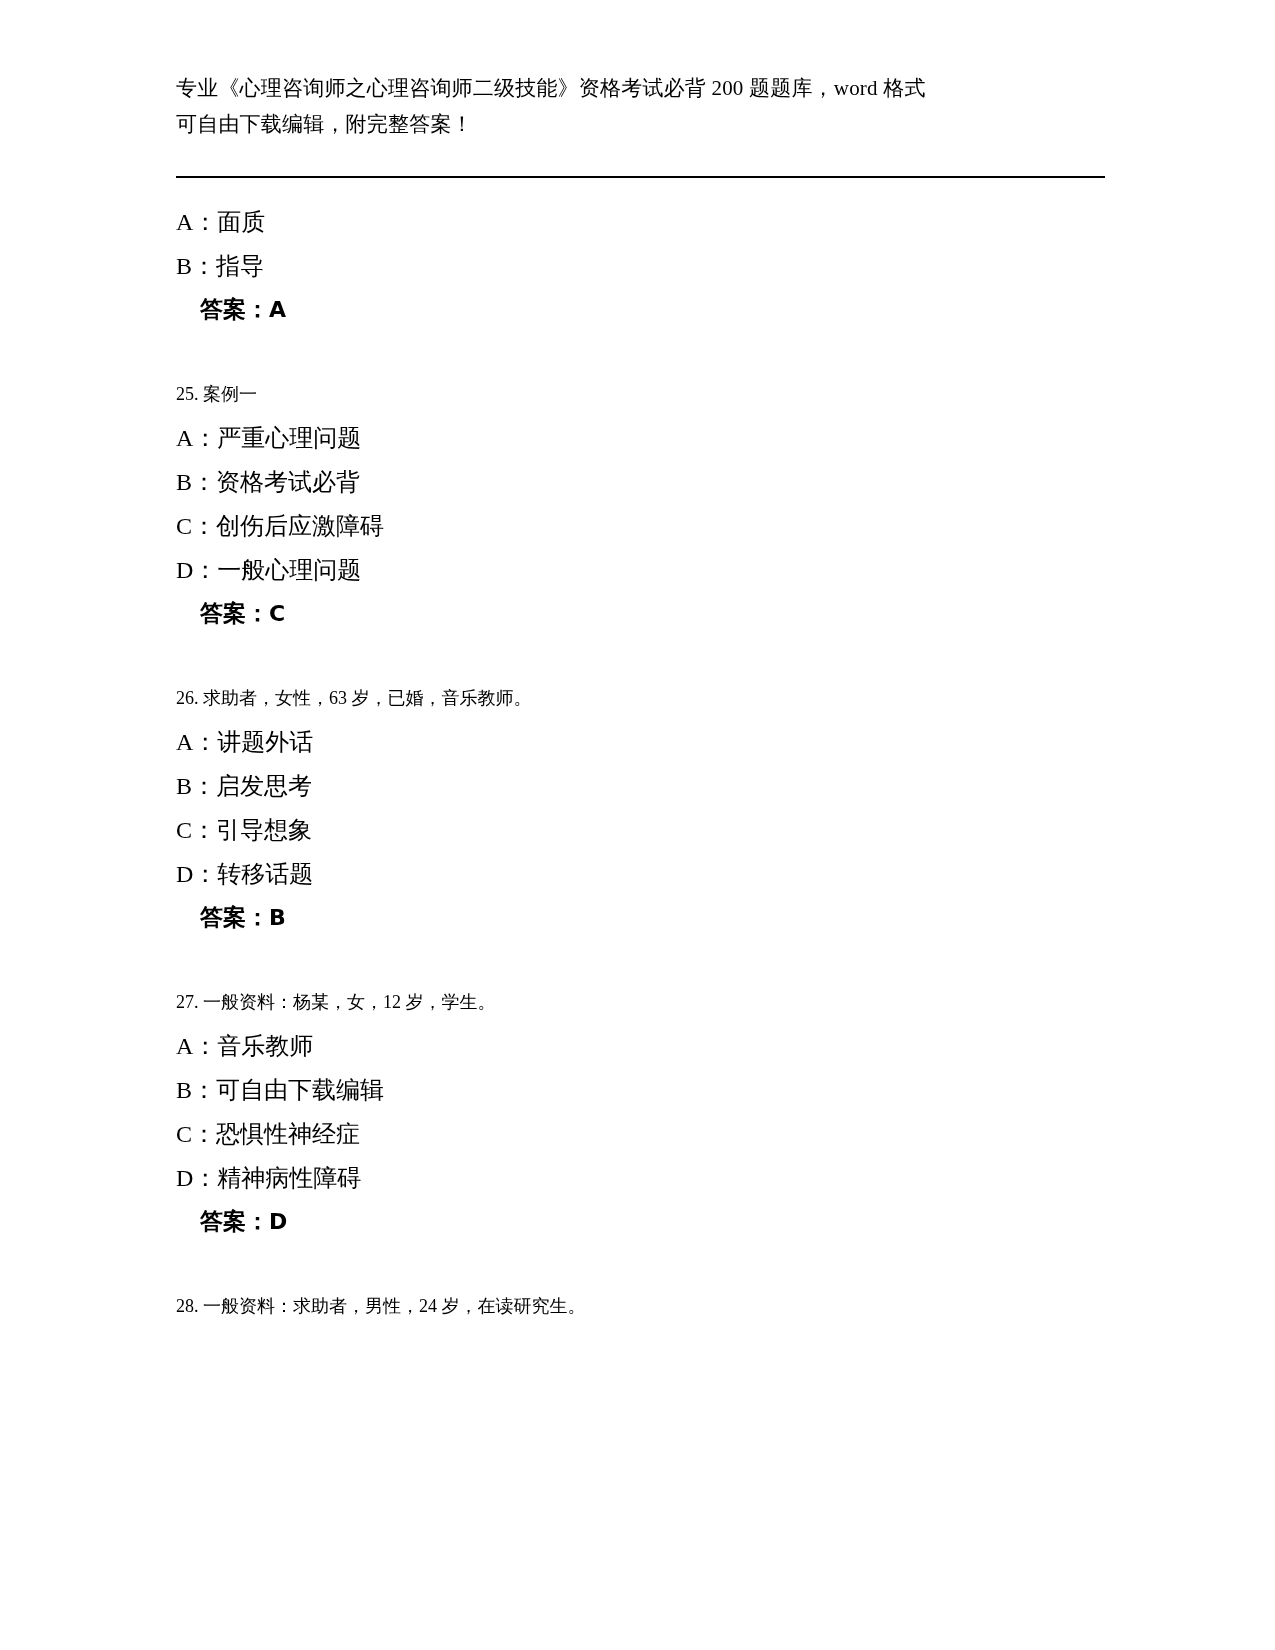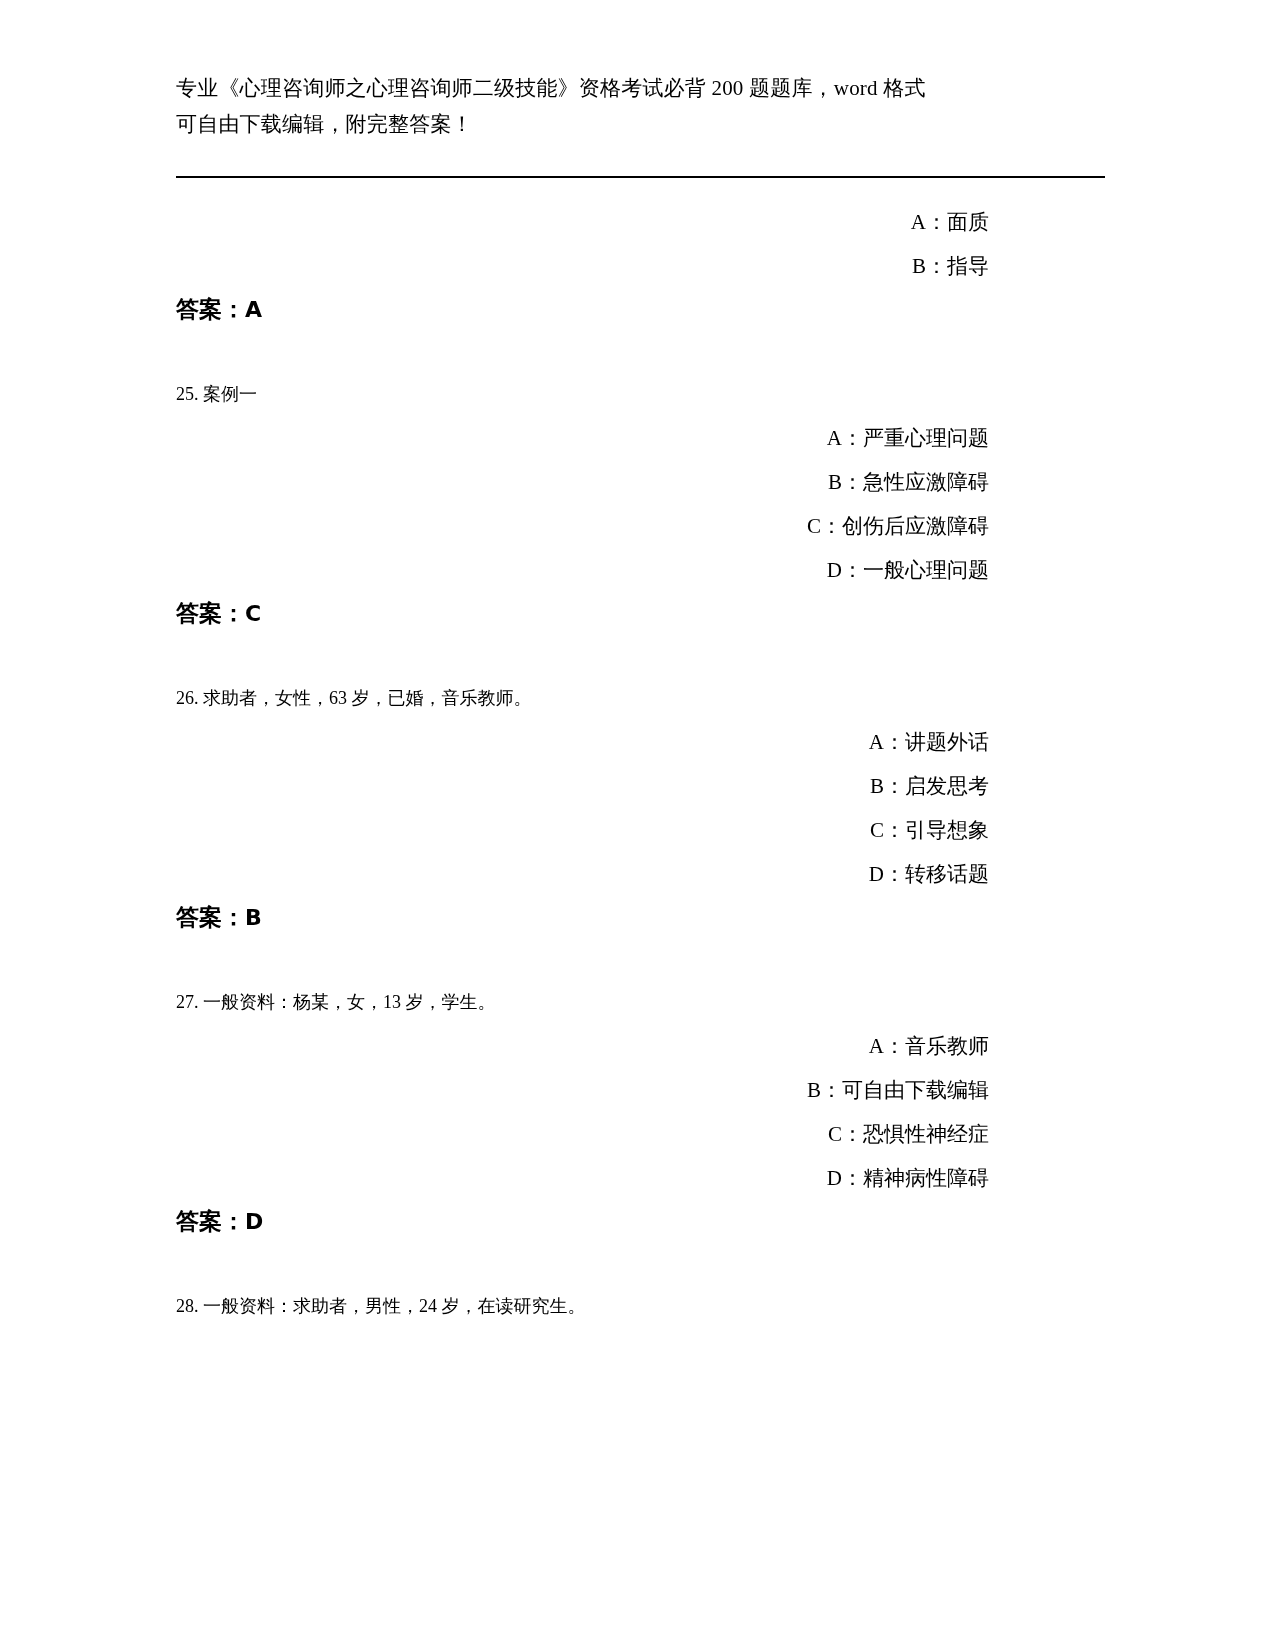--- a/index.html
+++ b/index.html
@@ -38,30 +38,30 @@
   }
   .block {
     margin-top: 0;
   }
   .qline {
     font-size: 18px;
     line-height: 44px;
     white-space: pre-wrap;
   }
   .opt {
-    font-size: 21px;
+    font-size: 24px;
     line-height: 44px;
     padding-left: 0;
     white-space: pre-wrap;
-    text-align: right;
   }
   .ans {
     font-size: 23px;
     line-height: 44px;
     font-weight: bold;
+    margin-left: 24px;
   }
   .ans .letter {
     font-family: "DejaVu Sans", sans-serif;
     font-weight: bold;
     font-size: 22px;
   }
   .spacer-lg {
     height: 40px;
   }
   .first-options {
@@ -84,41 +84,41 @@
     <div class="opt">A：面质</div>
     <div class="opt">B：指导</div>
     <div class="ans"><span>答案：</span><span class="letter">A</span></div>
   </div>
 
   <div class="spacer-lg"></div>
 
   <div class="block">
     <div class="qline">25. 案例一</div>
     <div class="opt">A：严重心理问题</div>
-    <div class="opt">B：急性应激障碍</div>
+    <div class="opt">B：资格考试必背</div>
     <div class="opt">C：创伤后应激障碍</div>
     <div class="opt">D：一般心理问题</div>
     <div class="ans"><span>答案：</span><span class="letter">C</span></div>
   </div>
 
   <div class="spacer-lg"></div>
 
   <div class="block">
     <div class="qline">26. 求助者，女性，63 岁，已婚，音乐教师。</div>
     <div class="opt">A：讲题外话</div>
     <div class="opt">B：启发思考</div>
     <div class="opt">C：引导想象</div>
     <div class="opt">D：转移话题</div>
     <div class="ans"><span>答案：</span><span class="letter">B</span></div>
   </div>
 
   <div class="spacer-lg"></div>
 
   <div class="block">
-    <div class="qline">27. 一般资料：杨某，女，13 岁，学生。</div>
+    <div class="qline">27. 一般资料：杨某，女，12 岁，学生。</div>
     <div class="opt">A：音乐教师</div>
     <div class="opt">B：可自由下载编辑</div>
     <div class="opt">C：恐惧性神经症</div>
     <div class="opt">D：精神病性障碍</div>
     <div class="ans"><span>答案：</span><span class="letter">D</span></div>
   </div>
 
   <div class="spacer-lg"></div>
 
   <div class="block">

